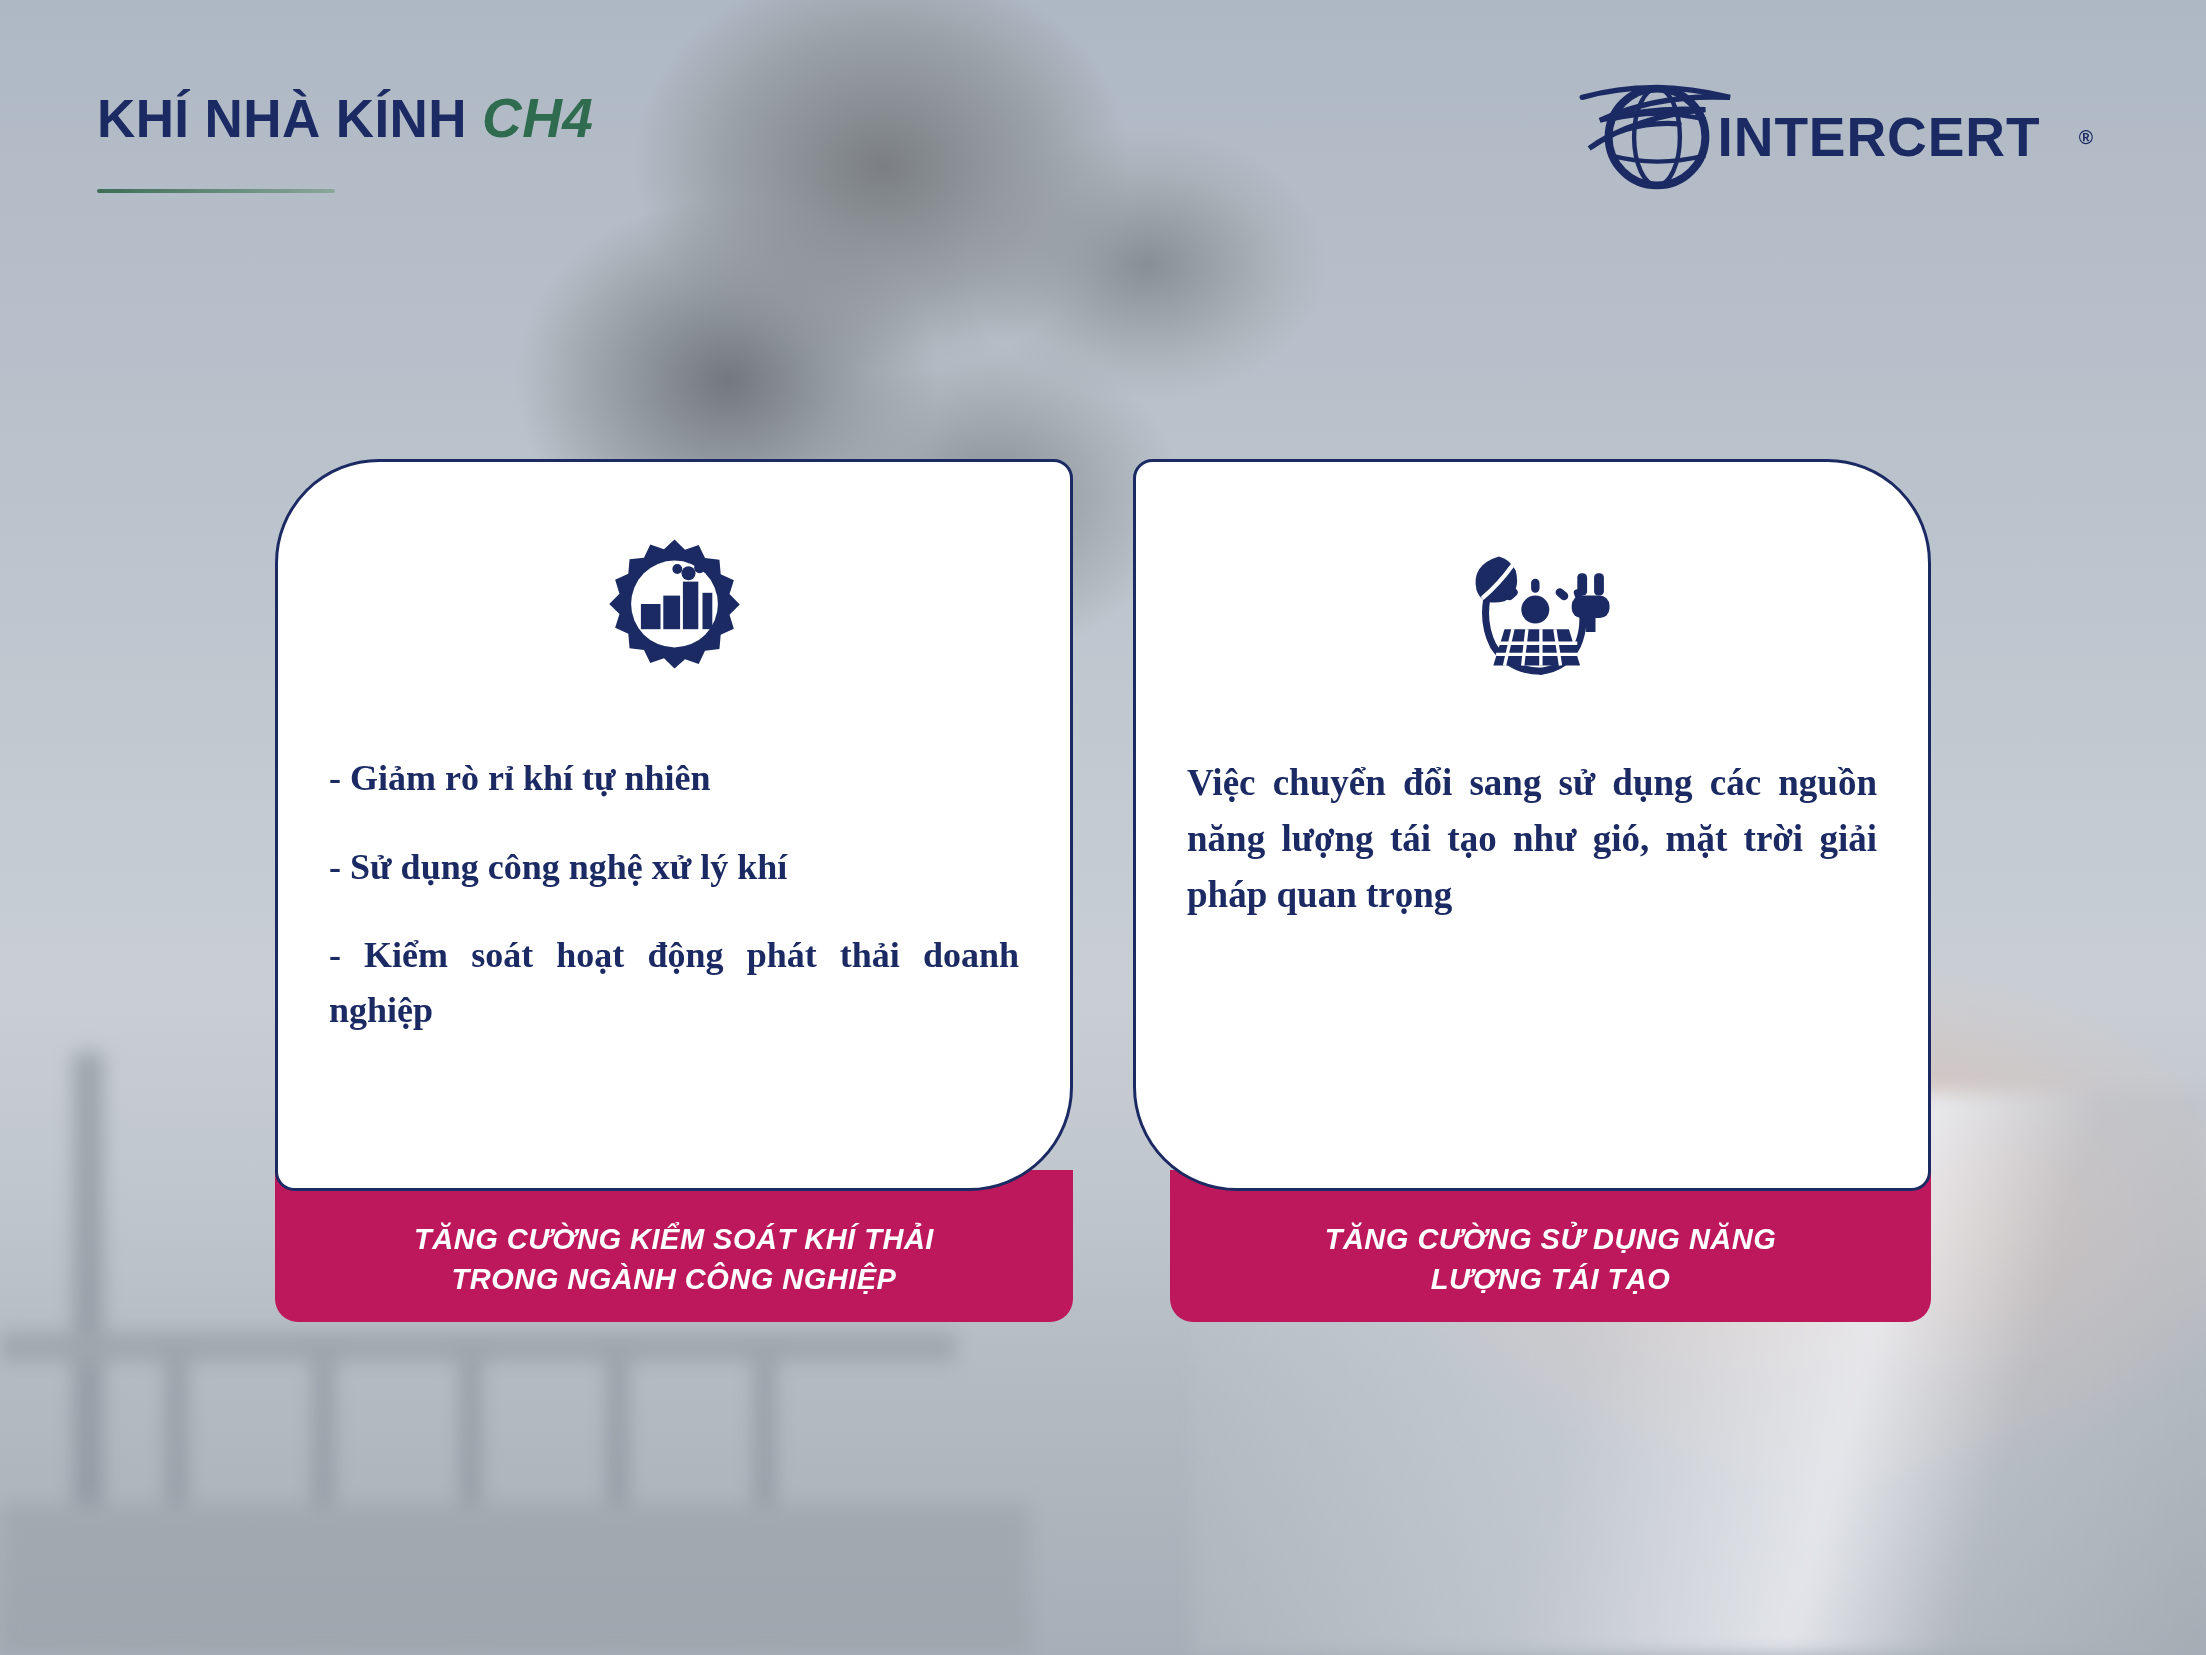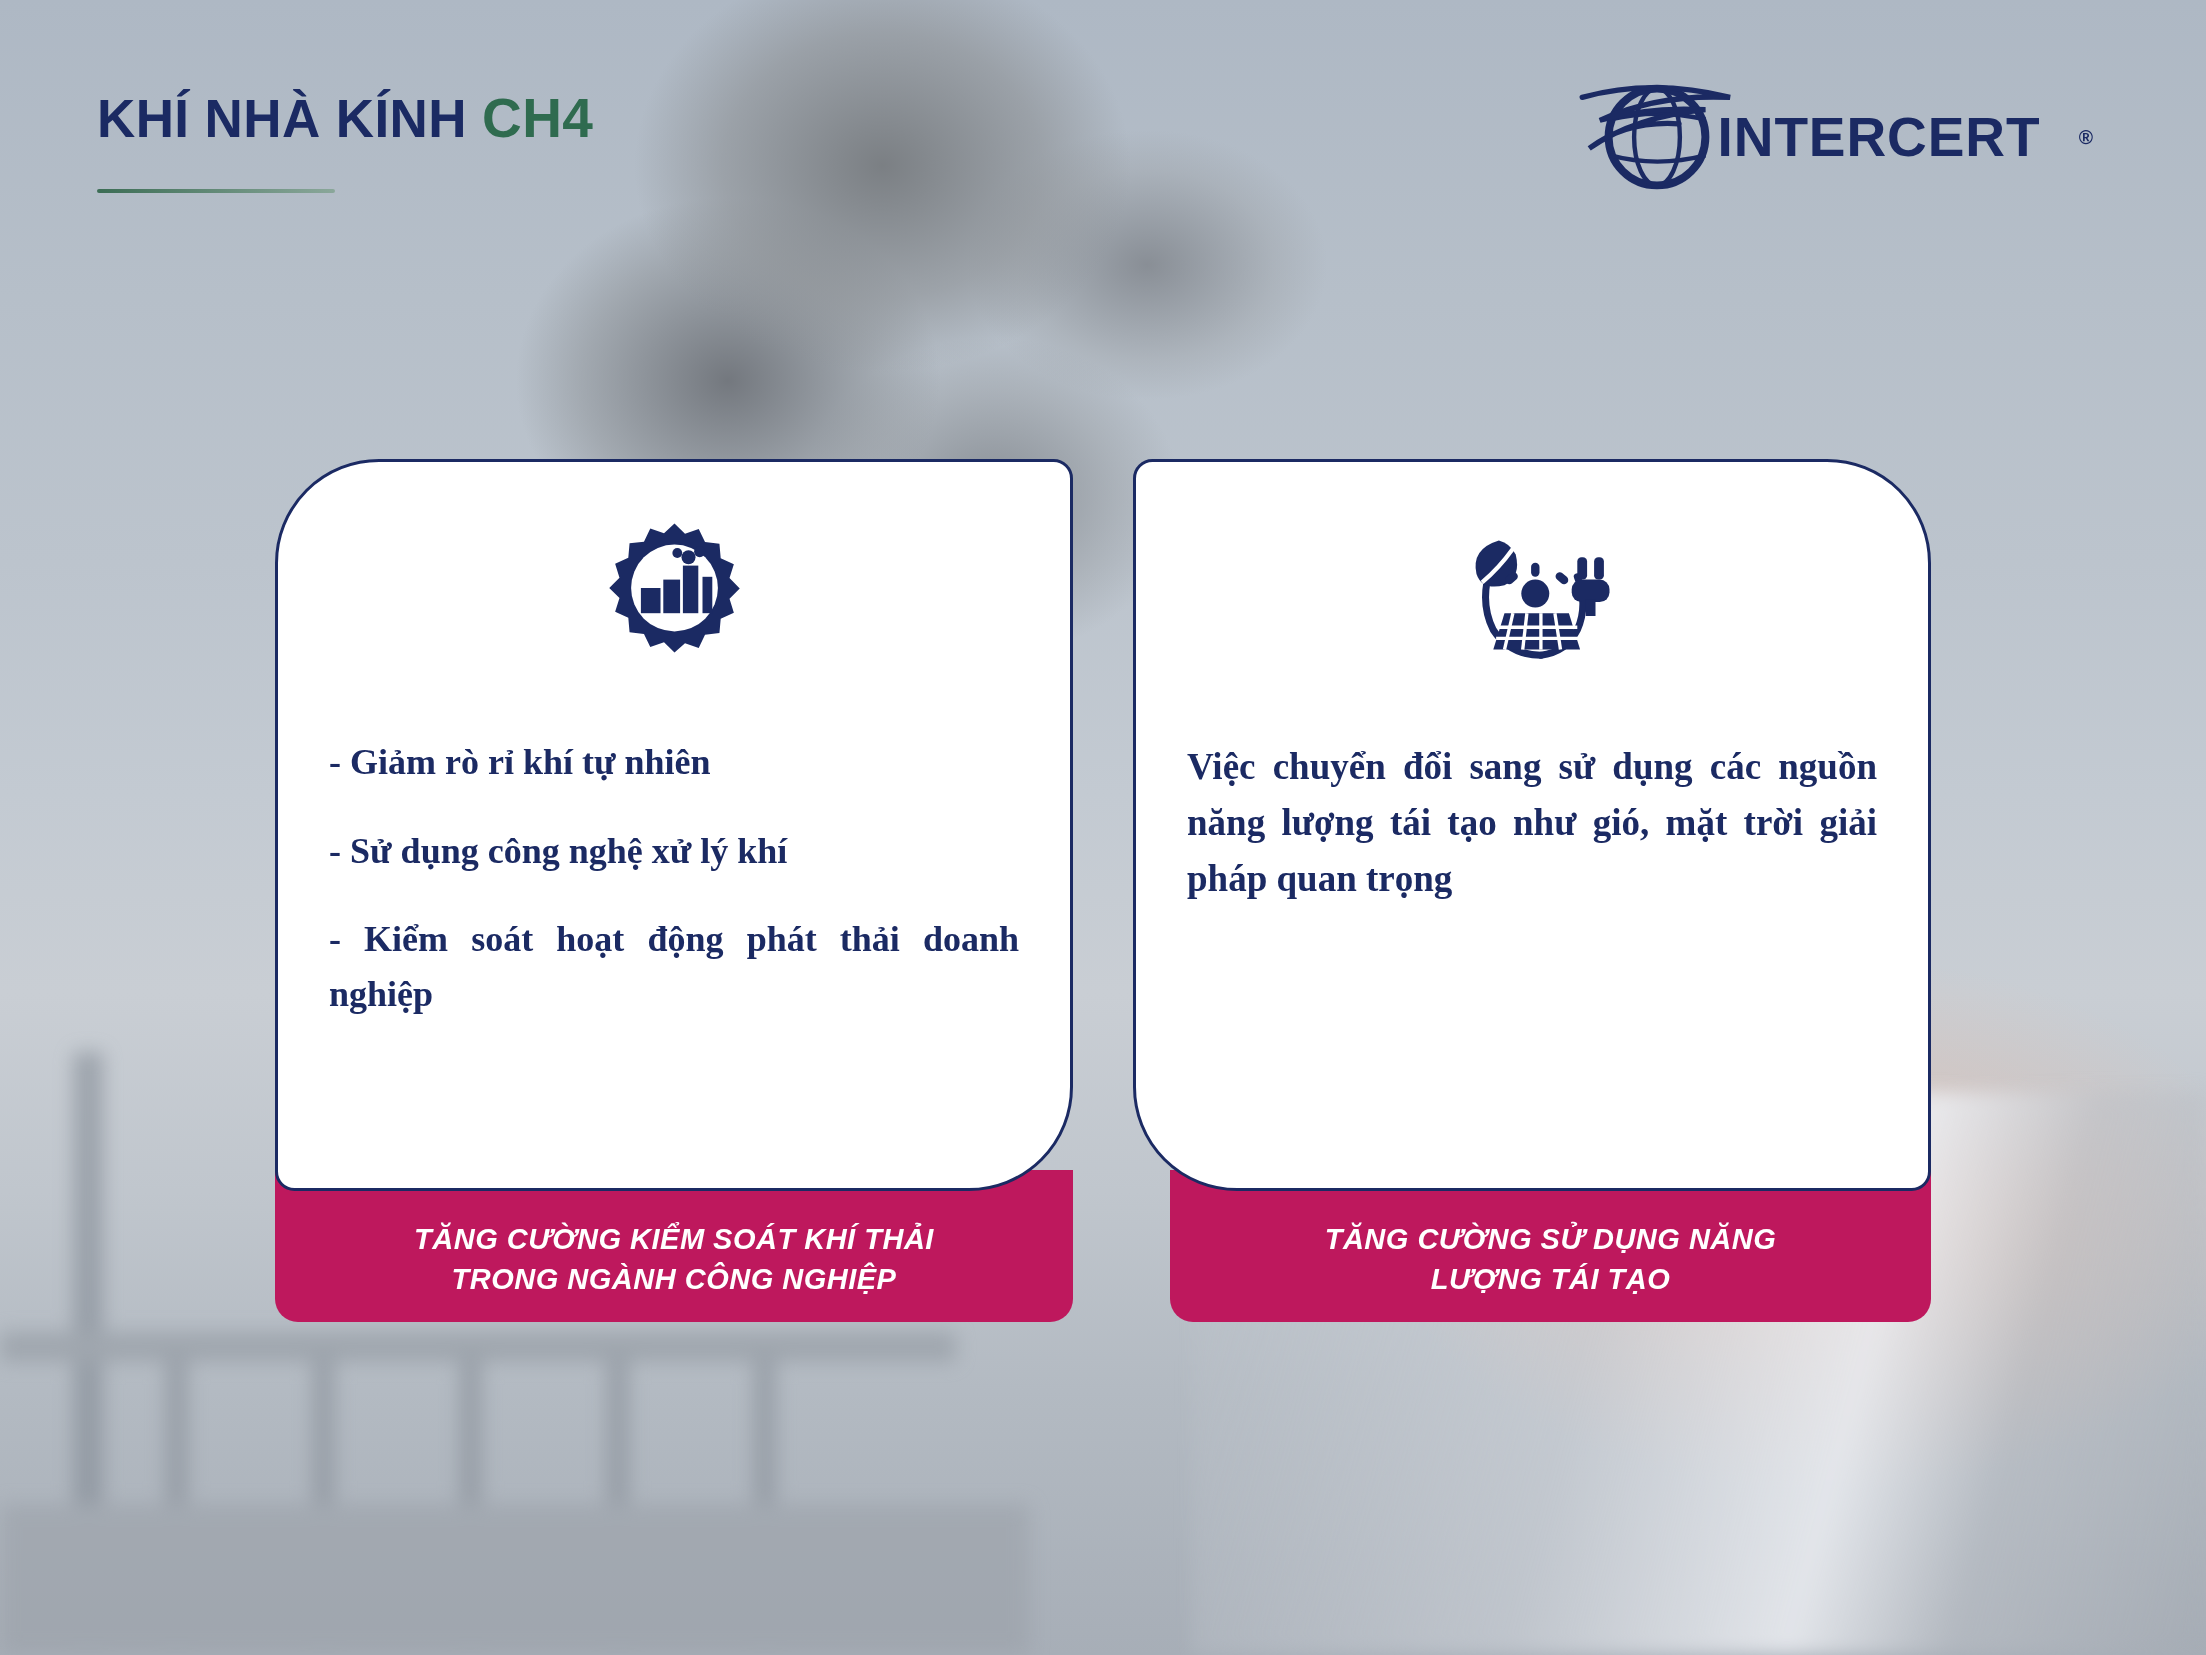--- a/index.html
+++ b/index.html
@@ -70,20 +70,21 @@
   .title-line {
     font-size: 53px;
     font-weight: 800;
     letter-spacing: 0.4px;
     color: #1b2a63;
     line-height: 1.22;
     white-space: nowrap;
   }
   .title-ch4 {
     color: #2f6b4f;
+    font-style: italic;
     font-weight: 800;
     font-size: 55px;
   }
   .title-rule {
     margin-top: 37px;
     width: 238px;
     height: 4.4px;
     background: linear-gradient(to right, #3c6d55, #8aa79a);
     border-radius: 2.6px;
   }
@@ -129,21 +130,21 @@
     position: relative;
   }
   .card-inner {
     position: relative;
     background: #ffffff;
     border: 3.5px solid #1b2a63;
     border-top-left-radius: 104px;
     border-top-right-radius: 19.4px;
     border-bottom-left-radius: 19.4px;
     border-bottom-right-radius: 104px;
-    padding: 56px 51px 62px 51px;
+    padding: 72px 51px 62px 51px;
     min-height: 732px;
     box-sizing: border-box;
     z-index: 2;
   }
   .card.right .card-inner {
     border-top-left-radius: 19.4px;
     border-top-right-radius: 104px;
     border-bottom-left-radius: 104px;
     border-bottom-right-radius: 19.4px;
   }

